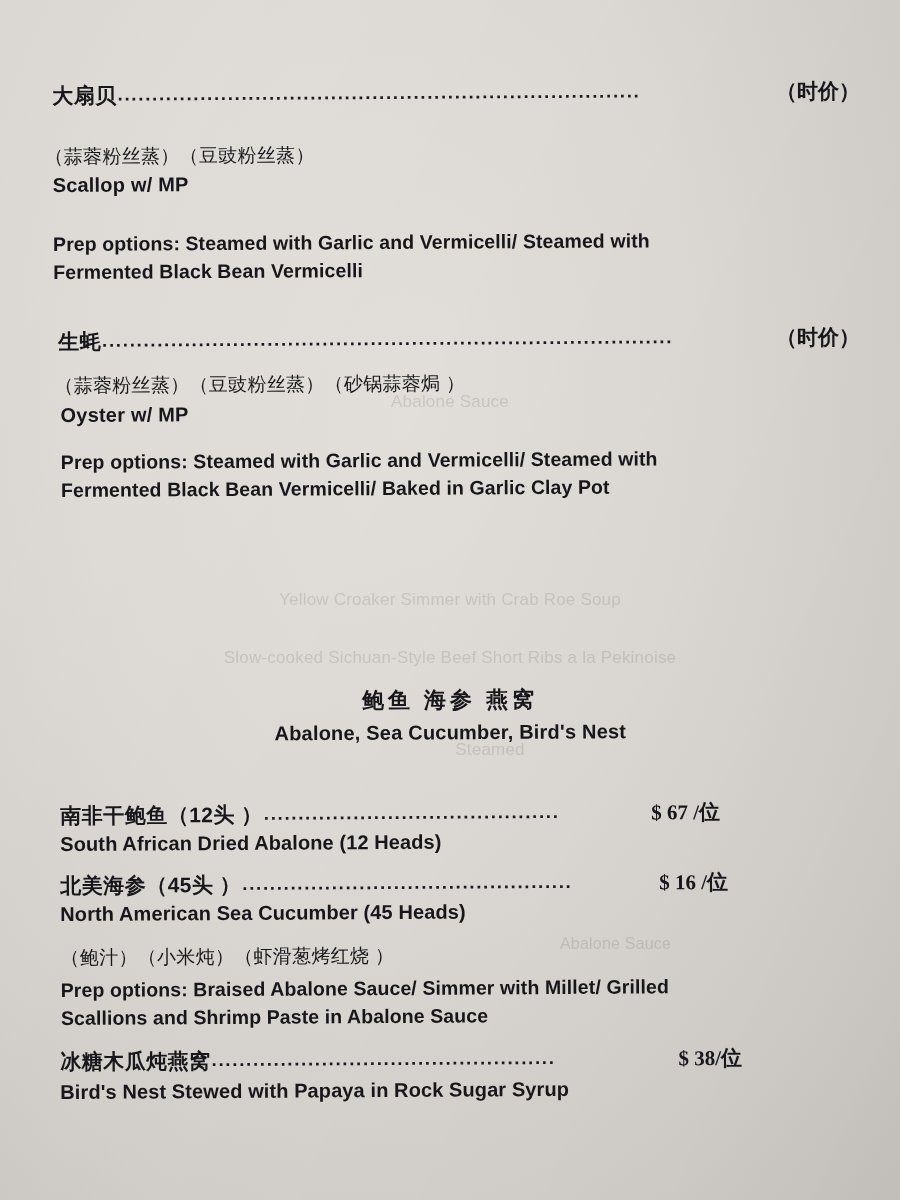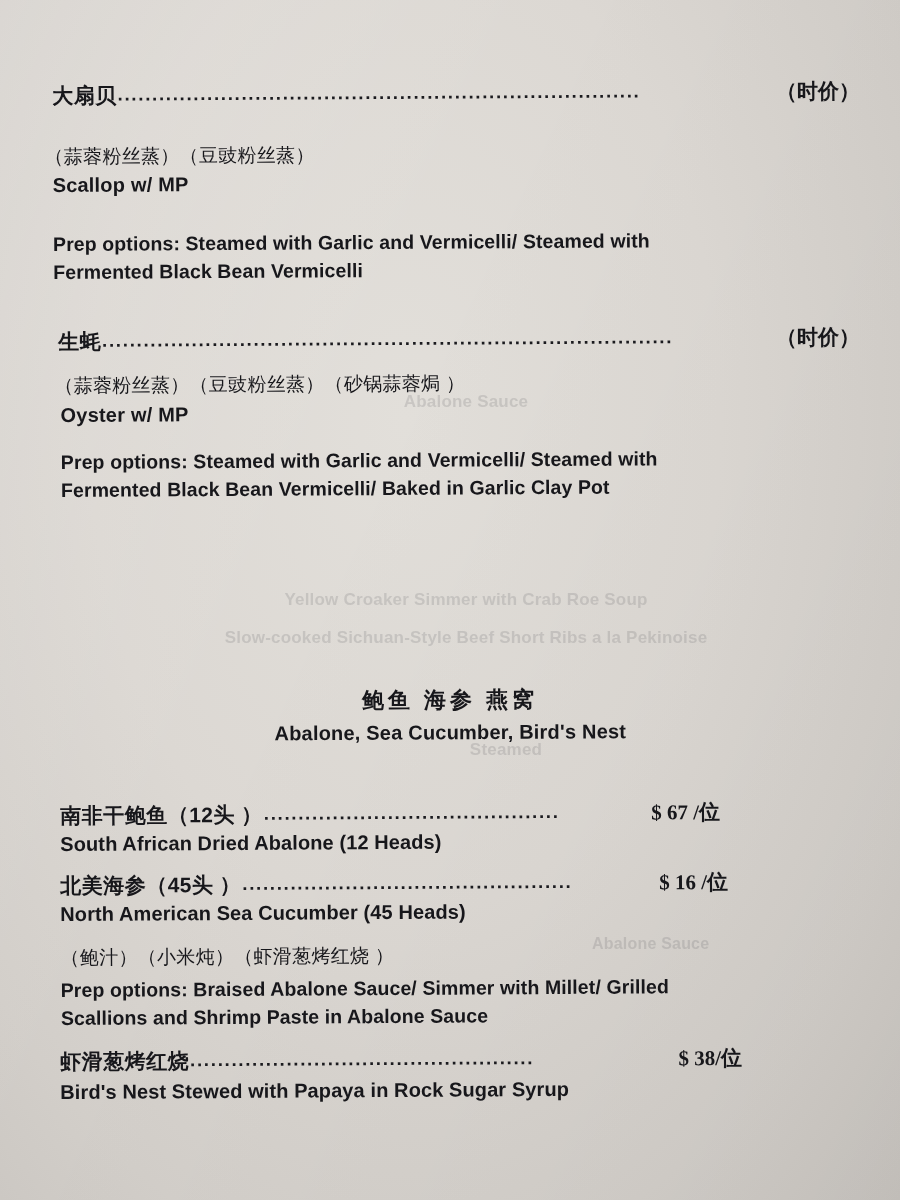--- a/index.html
+++ b/index.html
@@ -35,25 +35,24 @@
     padding: 0;
   }
 
   
   .bleed {
     position: absolute;
     left: 0;
     right: 0;
     text-align: center;
     color: rgba(80,78,82,0.17);
-    font-weight: bold;
+    font-weight: normal;
     letter-spacing: 0.2px;
     white-space: nowrap;
     user-select: none;
-    padding-left: 32px;
   }
 
   .entry {
     position: absolute;
     left: 52px;
     right: 40px;
   }
 
   .dotline {
     display: flex;
@@ -135,21 +134,21 @@
 </style>
 </head>
 <body>
 
 <div class="page"></div>
 
 <div class="content">
 
   <div class="bleed" style="top:392px; font-size:17px;">Abalone Sauce</div>
   <div class="bleed" style="top:590px; font-size:17px;">Yellow Croaker Simmer with Crab Roe Soup</div>
-  <div class="bleed" style="top:628px; font-size:17px;">Slow-cooked Sichuan-Style Beef Short Ribs a la Pekinoise</div>
+  <div class="bleed" style="top:648px; font-size:17px;">Slow-cooked Sichuan-Style Beef Short Ribs a la Pekinoise</div>
   <div class="bleed" style="top:740px; left:80px; text-align:center; font-size:17px;">Steamed</div>
   <div class="bleed" style="top:935px; left:560px; text-align:left; font-size:16px;">Abalone Sauce</div>
 
   <div class="entry rot" style="top:82px;">
     <div class="dotline">
       <span class="name">大扇贝</span>
       <span class="dots">............................................................................</span>
       <span class="price">（时价）</span>
     </div>
     <div class="cn-sub" style="margin-top:34px; margin-left:-8px;">（蒜蓉粉丝蒸）（豆豉粉丝蒸）</div>
@@ -191,20 +190,20 @@
       <span class="price">$ 16 /位</span>
     </div>
     <div class="tight-en"> North American Sea Cucumber (45 Heads)</div>
     <div class="cn-sub" style="margin-top:19px;">（鲍汁）（小米炖）（虾滑葱烤红烧 ）</div>
     <div class="prep" style="margin-top:7px;">Prep options:  Braised Abalone Sauce/ Simmer with Millet/ Grilled</div>
     <div class="prep" style="margin-top:2px;">Scallions and Shrimp Paste in Abalone Sauce</div>
   </div>
 
   <div class="entry rot" style="top:1048px; left:60px; right:158px;">
     <div class="dotline">
-      <span class="name">虾滑葱烤红烧</span>
+      <span class="name">冰糖木瓜炖燕窝</span>
       <span class="dots">..................................................</span>
       <span class="price">$ 38/位</span>
     </div>
     <div class="tight-en" style="margin-top:5px;">Bird's Nest Stewed with Papaya in Rock Sugar Syrup</div>
   </div>
 
 </div>
 
 </body></html>

